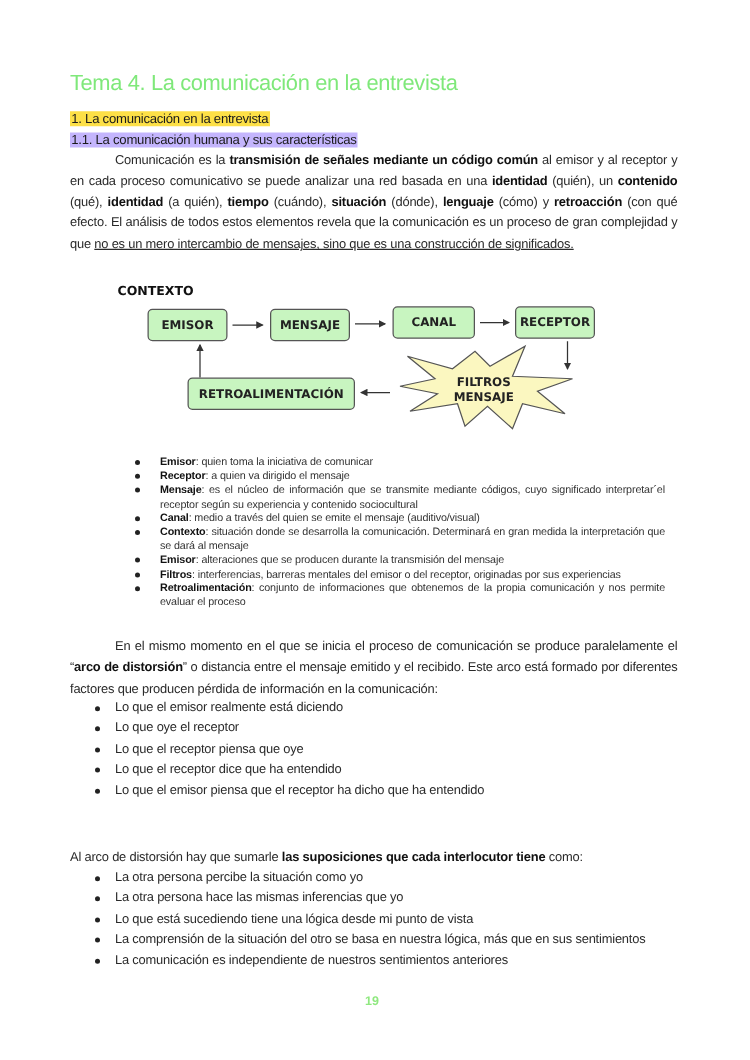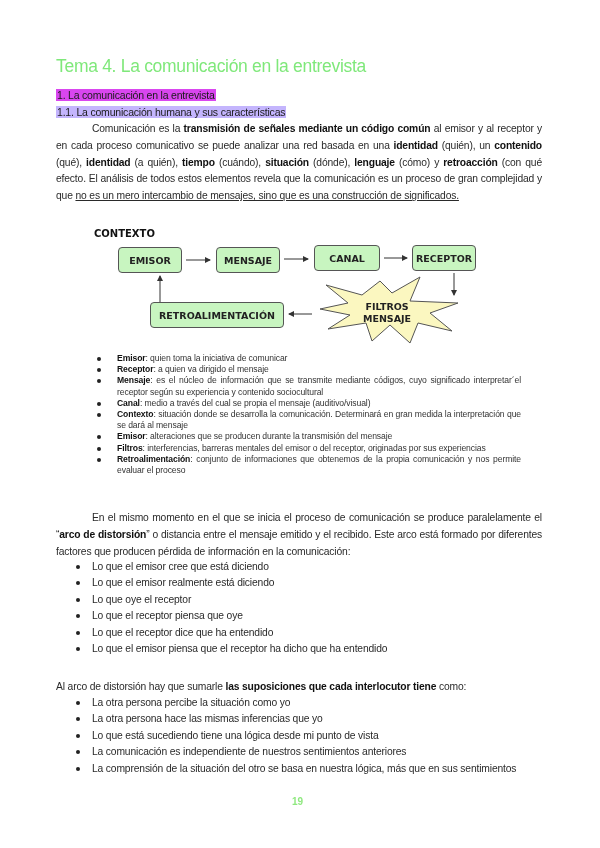--- a/index.html
+++ b/index.html
@@ -2,21 +2,21 @@
 <html><head>
 <meta charset="utf-8">
 <style>
   html, body { margin: 0; padding: 0; background: #ffffff; }
   body { width: 600px; height: 848px; position: relative; overflow: hidden;
          font-family: "Liberation Sans", "DejaVu Sans", sans-serif; color: #1a1a1a; }
   .page { position: absolute; left: 0; top: 0; width: 544px; height: 848px; border-radius: 29px; }
 
   .title { position: absolute; left: 56px; top: 56px; font-size: 17.5px; color: #7fe87a;
            letter-spacing: -0.3px; white-space: nowrap; }
-  .h1 { position: absolute; left: 56px; top: 89px; font-size: 10.5px; background: #d946ef;
+  .h1 { position: absolute; left: 56px; top: 89px; font-size: 10.5px; background: #fde047;
         padding: 0 1px; white-space: nowrap; letter-spacing: -0.2px; }
   .h2 { position: absolute; left: 56px; top: 106px; font-size: 10.5px; background: #c4b5fd;
         padding: 0 1px; white-space: nowrap; letter-spacing: -0.2px; }
 
   .para { position: absolute; left: 56px; width: 486px; font-size: 10.3px; line-height: 16.8px;
           text-align: justify; color: #2a2a2a; letter-spacing: -0.15px; }
   .para b { color: #111; }
   .para .indent { display: inline-block; width: 36px; }
   .underline { text-decoration: underline; }
 
@@ -25,21 +25,21 @@
   .ctx { position: absolute; left: 14px; top: 3px; font-size: 10px; font-weight: bold;
          font-family: "DejaVu Sans", sans-serif; color: #111; }
   .box { position: absolute; background: #c8f5c0; border: 1px solid #555; border-radius: 4px;
          font-family: "DejaVu Sans", sans-serif; font-weight: bold; font-size: 9.5px;
          display: flex; align-items: center; justify-content: center; color: #222; box-sizing: border-box; }
   .diagram svg { position: absolute; left: 0; top: 0; }
   .star-label { position: absolute; font-family: "DejaVu Sans", sans-serif; font-weight: bold;
                 font-size: 9.5px; text-align: center; line-height: 12px; color: #222; }
 
   
-  .defs { position: absolute; left: 92px; top: 348px; width: 424px; margin: 5px; padding: 0; list-style: none;
+  .defs { position: absolute; left: 92px; top: 348px; width: 424px; margin: 16px; padding: 0; list-style: none;
           font-size: 8.6px; line-height: 11.2px; color: #333; letter-spacing: -0.1px; }
   .defs li { position: relative; padding-left: 20px; text-align: justify; }
   .defs li::before { content: ""; position: absolute; left: 0; top: 4px; width: 4px; height: 4px;
                      background: #222; border-radius: 50%; }
   .defs b { color: #111; }
 
   
   .blist { position: absolute; margin: 0; padding: 0; list-style: none; font-size: 10.3px;
            line-height: 16.4px; color: #2a2a2a; letter-spacing: -0.15px; }
   .blist li { position: relative; padding-left: 16px; white-space: nowrap; }
@@ -105,46 +105,45 @@
     <div class="star-label" style="left:282px; top:76px; width:50px;">
       <div>FILTROS</div>
       <div>MENSAJE</div>
     </div>
   </div>
 
   <ul class="defs">
     <li><b>Emisor</b><span>: quien toma la iniciativa de comunicar</span></li>
     <li><b>Receptor</b><span>: a quien va dirigido el mensaje</span></li>
     <li><b>Mensaje</b><span>: es el núcleo de información que se transmite mediante códigos, cuyo significado interpretar´el receptor según su experiencia y contenido sociocultural</span></li>
-    <li><b>Canal</b><span>: medio a través del cual se propia el mensaje (auditivo/visual)</span></li>
+    <li><b>Canal</b><span>: medio a través del quien se emite el mensaje (auditivo/visual)</span></li>
     <li><b>Contexto</b><span>: situación donde se desarrolla la comunicación. Determinará en gran medida la interpretación que se dará al mensaje</span></li>
     <li><b>Emisor</b><span>: alteraciones que se producen durante la transmisión del mensaje</span></li>
     <li><b>Filtros</b><span>: interferencias, barreras mentales del emisor o del receptor, originadas por sus experiencias</span></li>
     <li><b>Retroalimentación</b><span>: conjunto de informaciones que obtenemos de la propia comunicación y nos permite evaluar el proceso</span></li>
   </ul>
 
   <div class="para" style="top:510px;">
     <span class="indent"></span><span>En el mismo momento en el que se inicia el proceso de comunicación se produce paralelamente el “</span><b>arco de distorsión</b><span>” o distancia entre el mensaje emitido y el recibido. Este arco está formado por diferentes factores que producen pérdida de información en la comunicación:</span>
   </div>
 
   <ul class="blist" style="left:76px; top:559px;">
-    <li>Lo que el emisor cree que está diciendo</li>
     <li>Lo que el emisor realmente está diciendo</li>
     <li>Lo que oye el receptor</li>
     <li>Lo que el receptor piensa que oye</li>
     <li>Lo que el receptor dice que ha entendido</li>
     <li>Lo que el emisor piensa que el receptor ha dicho que ha entendido</li>
   </ul>
 
   <div class="para" style="top:679px; white-space:nowrap;">
     <span>Al arco de distorsión hay que sumarle </span><b>las suposiciones que cada interlocutor tiene</b><span> como:</span>
   </div>
 
   <ul class="blist" style="left:76px; top:695px;">
     <li>La otra persona percibe la situación como yo</li>
     <li>La otra persona hace las mismas inferencias que yo</li>
     <li>Lo que está sucediendo tiene una lógica desde mi punto de vista</li>
+    <li>La comprensión de la situación del otro se basa en nuestra lógica, más que en sus sentimientos</li>
     <li>La comunicación es independiente de nuestros sentimientos anteriores</li>
-    <li>La comprensión de la situación del otro se basa en nuestra lógica, más que en sus sentimientos</li>
   </ul>
 
   <div class="pagenum">19</div>
 </div>
 
 </body></html>

